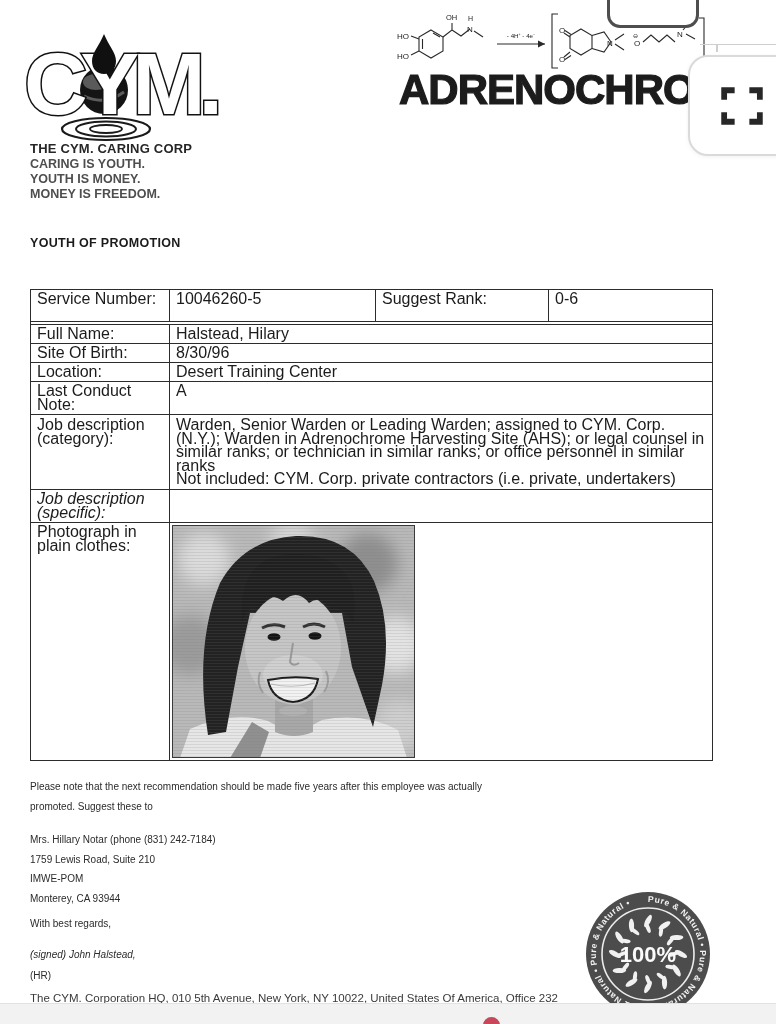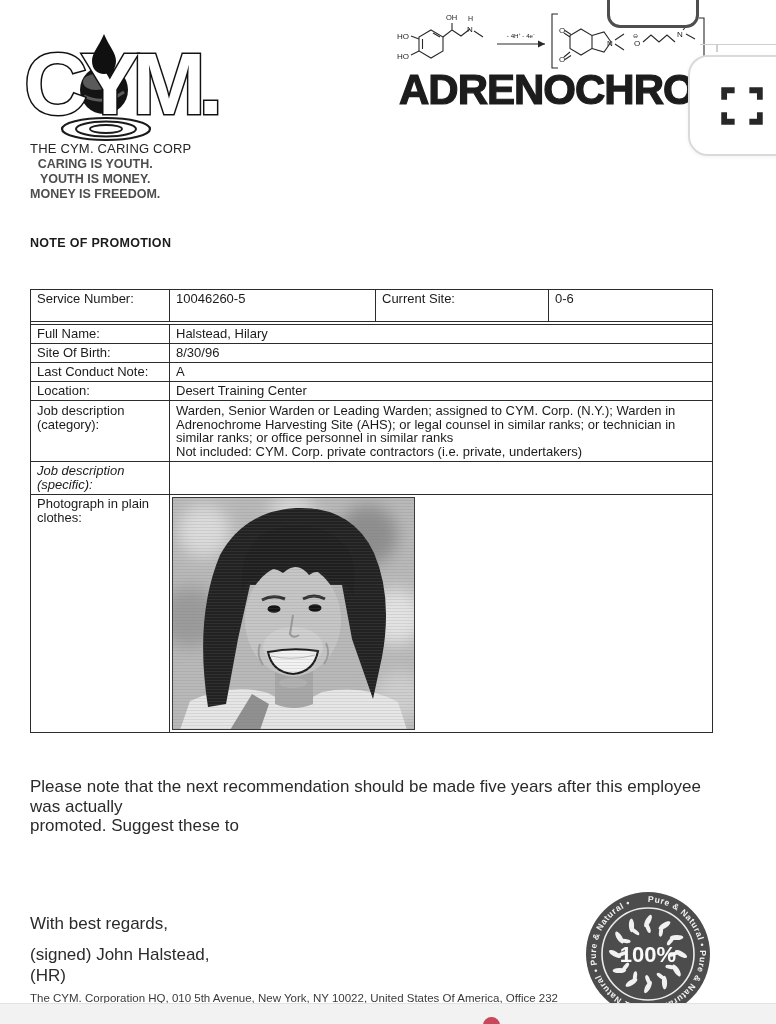--- a/index.html
+++ b/index.html
@@ -2,47 +2,47 @@
 <html><head>
 <meta charset="utf-8">
 <style>
   html,body{margin:0;padding:0;background:#e9e9e9;}
   .screen{position:relative;width:776px;height:1024px;overflow:hidden;background:#ffffff;
           font-family:"Liberation Sans", sans-serif;}
   .page{position:absolute;left:0;top:0;width:776px;height:1003px;background:#fff;overflow:hidden;}
 
   
   .logo-svg{position:absolute;left:26px;top:34px;overflow:visible;}
-  .company{position:absolute;left:30px;top:141px;font-size:13px;font-weight:normal;color:#262626;letter-spacing:.2px;}
-  .slogans{position:absolute;left:30px;top:157px;font-size:12.5px;font-weight:bold;color:#4e4e4e;line-height:15px;text-align:center;}
+  .company{position:absolute;left:30px;top:141px;font-size:13px;font-weight:bold;color:#262626;letter-spacing:.2px;}
+  .slogans{position:absolute;left:30px;top:157px;font-size:12.5px;font-weight:bold;color:#4e4e4e;line-height:15px;}
 
   .chem-svg{position:absolute;left:393px;top:10px;}
   .chem-title{position:absolute;left:399px;top:66px;font-size:42px;font-weight:bold;color:#1c1c1c;
               letter-spacing:-1px;-webkit-text-stroke:1.2px #1c1c1c;white-space:nowrap;}
 
   .doc-heading{position:absolute;left:30px;top:236px;font-size:12.5px;font-weight:bold;color:#1b1b1b;letter-spacing:.3px;}
 
   
   .info-table{position:absolute;left:30px;top:289px;width:682px;border-collapse:collapse;
-              font-size:13px;color:#1b1b1b;table-layout:fixed;}
+              font-size:16px;color:#1b1b1b;table-layout:fixed;}
   .info-table td{border:1.3px solid #2c2c2c;padding:2px 6px;vertical-align:top;line-height:14px;}
   .info-table tr.r1 td{height:27px;}
   .info-table tr.spacer td{height:2px;padding:0;}
   .info-table tr.simple td{height:13px;}
   .info-table tr.jobcat td{line-height:13.6px;padding-top:3px;padding-bottom:3px;margin-top:43px;}
   .info-table tr.jobspec td{height:27px;font-style:italic;}
   .info-table td.photocell{padding:2px;}
   .photo-svg{display:block;}
 
   
-  .bodytext{position:absolute;left:30px;font-size:17px;color:#2b2b2b;line-height:19.5px;}
+  .bodytext{position:absolute;left:30px;font-size:10px;color:#2b2b2b;line-height:19.5px;}
   .note{top:777px;width:680px;}
   .addr{top:830px;}
   .regards{top:914px;}
-  .signed{top:945px;}
+  .signed{top:945px;font-style:italic;}
   .hrline{top:966px;}
   .footerline{position:absolute;left:30px;top:992px;font-size:11.5px;color:#3a3a3a;white-space:nowrap;text-align:center;}
 
   .seal-svg{position:absolute;left:584px;top:890px;}
 
   
   .bottom-strip{position:absolute;left:0;top:1003px;width:776px;height:21px;background:#f2f2f2;border-top:1px solid #e2e2e2;}
   .red-dot{position:absolute;left:483px;top:1017px;width:17px;height:17px;border-radius:50%;background:#c8475a;}
   .top-pill{position:absolute;left:607px;top:-18px;width:86px;height:40px;background:#fff;
             border:3px solid #4e4e4e;border-radius:13px;}
@@ -102,54 +102,54 @@
         <text x="166" y="52" font-size="8">O</text>
         <text x="214" y="35.5" font-size="8">N</text>
         <text x="240" y="28" font-size="6">⊖</text>
         <text x="241" y="36" font-size="8">O</text>
         <text x="284" y="27" font-size="8">N</text>
         <text x="128" y="28" font-size="6.2" text-anchor="middle">- 4H⁺ - 4e⁻</text>
       </g>
     </svg>
     <div class="chem-title">ADRENOCHROME</div>
 
-    <div class="doc-heading">NOTE OF PROMOTION</div>
+    <div class="doc-heading">YOUTH OF PROMOTION</div>
 
     <table class="info-table">
       <colgroup>
           <col style="width:139px">
           <col style="width:206px">
           <col style="width:173px">
           <col style="width:164px">
         </colgroup>
       <tbody>
           <tr class="r1">
         <td>Service Number:</td>
         <td>10046260-5</td>
-        <td>Current Site:</td>
+        <td>Suggest Rank:</td>
         <td>0-6</td>
       </tr>
       <tr class="spacer">
             <td colspan="4"></td>
           </tr>
       <tr class="simple">
         <td>Full Name:</td>
         <td colspan="3">Halstead, Hilary</td>
       </tr>
       <tr class="simple">
         <td>Site Of Birth:</td>
         <td colspan="3">8/30/96</td>
       </tr>
       <tr class="simple">
+        <td>Location:</td>
+        <td colspan="3">Desert Training Center</td>
+      </tr>
+      <tr class="simple">
         <td>Last Conduct Note:</td>
         <td colspan="3">A</td>
-      </tr>
-      <tr class="simple">
-        <td>Location:</td>
-        <td colspan="3">Desert Training Center</td>
       </tr>
       <tr class="jobcat">
         <td>Job description (category):</td>
         <td colspan="3">
           <div>Warden, Senior Warden or Leading Warden; assigned to CYM. Corp. (N.Y.); Warden in Adrenochrome Harvesting Site (AHS); or legal counsel in similar ranks; or technician in similar ranks; or office personnel in similar ranks</div>
           <div>Not included: CYM. Corp. private contractors (i.e. private, undertakers)</div>
         </td>
       </tr>
       <tr class="jobspec">
         <td>Job description (specific):</td>
@@ -200,20 +200,26 @@
           </svg>
         </td>
       </tr>
     </tbody>
       </table>
 
     <div class="bodytext note">
       <div>Please note that the next recommendation should be made five years after this employee was actually</div>
       <div>promoted. Suggest these to</div>
     </div>
+    <div class="bodytext addr">
+      <div>Mrs. Hillary Notar (phone (831) 242-7184)</div>
+      <div>1759 Lewis Road, Suite 210</div>
+      <div>IMWE-POM</div>
+      <div>Monterey, CA 93944</div>
+    </div>
     <div class="bodytext regards">With best regards,</div>
     <div class="bodytext signed">(signed) John Halstead,</div>
     <div class="bodytext hrline">(HR)</div>
     <div class="footerline">The CYM. Corporation HQ, 010 5th Avenue, New York, NY 10022, United States Of America, Office 232</div>
 
     <svg class="seal-svg" width="128" height="128" viewBox="0 0 128 128">
       <defs>
         <path id="rimPath" d="M 64 12 A 52 52 0 1 1 63.99 12"></path>
         <g id="lf">
           <ellipse cx="64" cy="31" rx="2.6" ry="6.8" transform="rotate(28 64 31)" fill="#f1f1f1"></ellipse>

